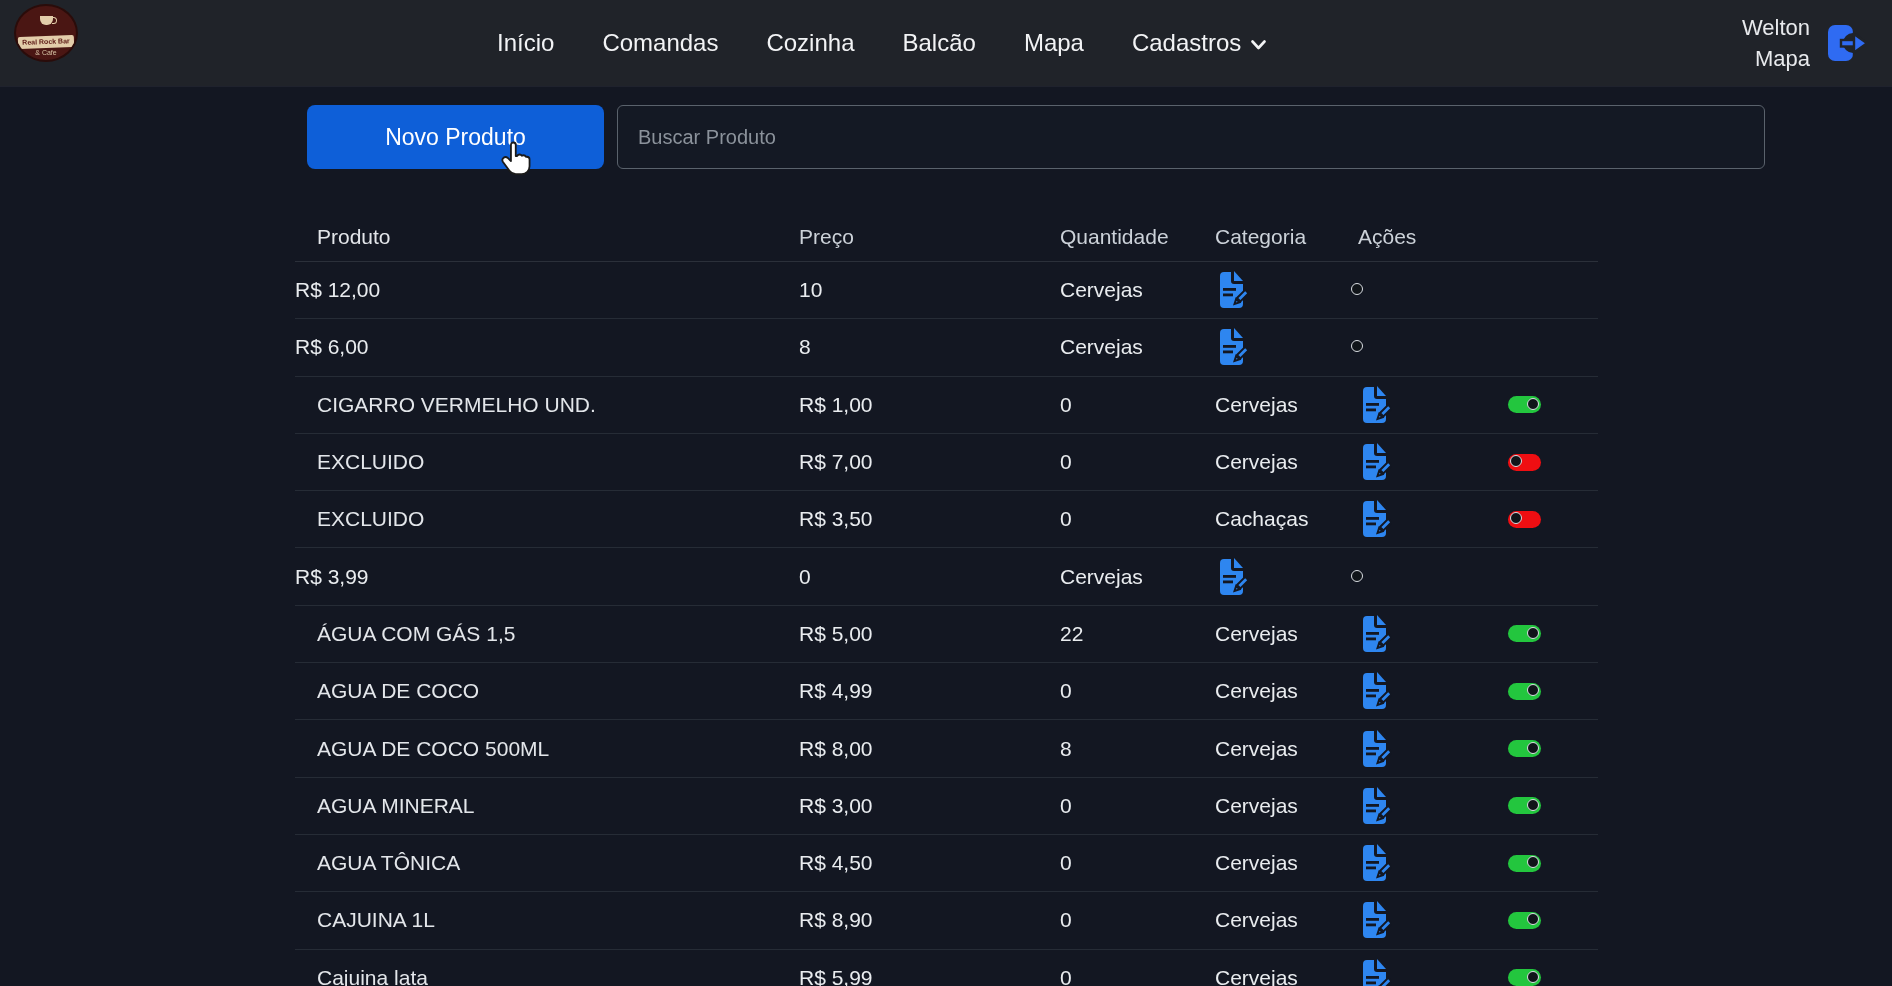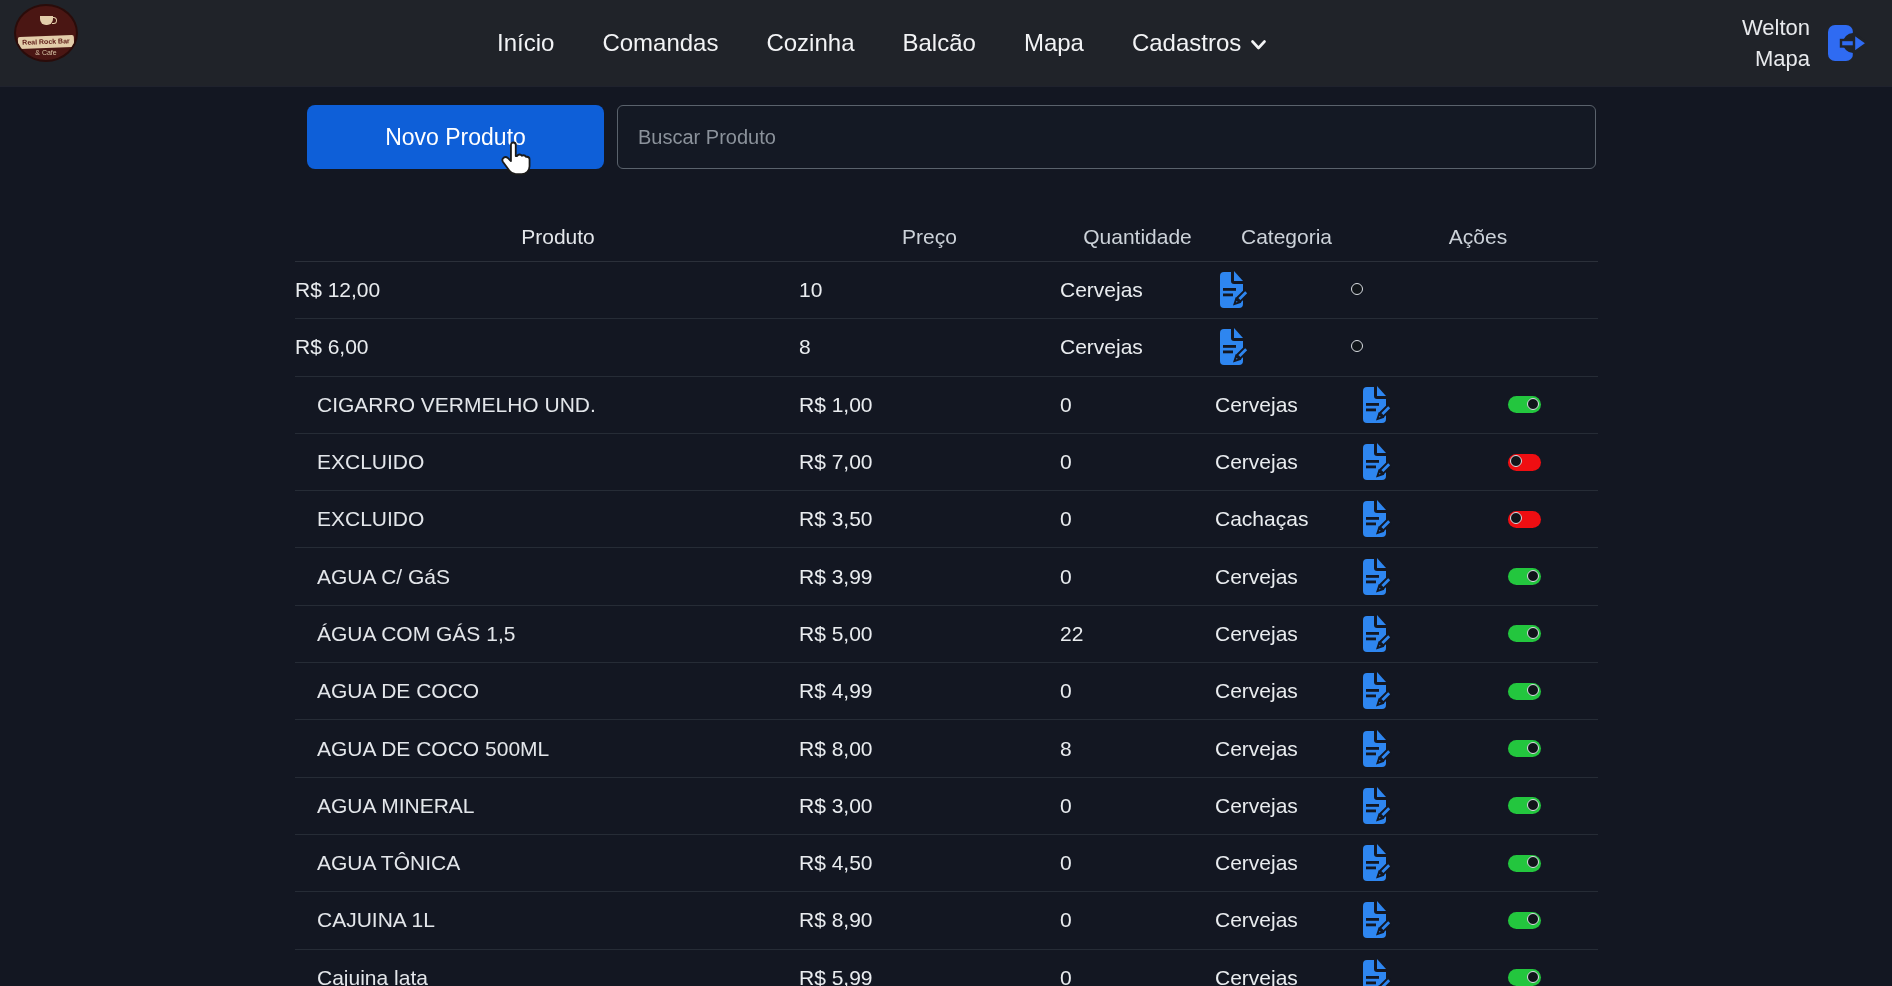--- a/index.html
+++ b/index.html
@@ -58,37 +58,37 @@
   }
 
   
   .btn-new {
     position:absolute; left:307px; top:105px; width:297px; height:64px;
     background:#0e5fd8; border:none; border-radius:8px;
     color:#ffffff; font-size:23px; font-weight:500;
     font-family:"Liberation Sans", sans-serif; cursor:pointer;
   }
   .search-wrap {
-    position:absolute; left:617px; top:105px; width:979px; height:64px;
+    position:absolute; left:617px; top:105px; width:1148px; height:64px;
     background:#141924; border:1px solid #5a626c; border-radius:6px;
   }
   .search-wrap input {
     width:100%; height:100%; background:transparent; border:none; outline:none;
     padding:0 20px; color:#e9ecef; font-size:20px;
     font-family:"Liberation Sans", sans-serif;
   }
   .search-wrap input::placeholder { color:#8b929b; }
 
   
   .table { position:absolute; left:295px; top:212px; width:1303px; }
   .t-row {
     display:grid; grid-template-columns:504px 261px 155px 143px 1fr;
     align-items:center;
   }
-  .t-head { height:50px; border-bottom:1px solid #2b303a;text-align:center; }
+  .t-head { height:50px; border-bottom:1px solid #2b303a; }
   .t-head .t-cell { color:#ccd2d9; font-size:21px; }
   .t-body .t-row { height:57.3px; border-bottom:1px solid #262c36; }
   .t-cell { font-size:21px; color:#e9ecef; }
   .t-cell.first { padding-left:22px; color:#e3e6ea; }
   .actions-cell { display:flex; align-items:center; }
   .edit-btn {
     background:none; border:none; padding:0; cursor:pointer;
     width:34px; height:38px; display:block;
   }
   .toggle {
@@ -274,21 +274,20 @@
           </g>
         </svg>
       </button>
       <button class="toggle off">
         <span class="knob"></span>
       </button>
     </span>
   </div>
 
   <div class="t-row">
-    <span class="t-cell first">AGUA C/ GáS</span>
     <span class="t-cell">R$ 3,99</span>
     <span class="t-cell">0</span>
     <span class="t-cell">Cervejas</span>
     <span class="t-cell actions-cell">
       <button class="edit-btn" title="">
         <svg width="34" height="38" viewBox="0 0 34 38">
           <path d="M9 1 H16 V10 q0 3 3 3 h9 V33 q0 4 -4 4 H9 q-4 0 -4 -4 V5 q0 -4 4 -4 Z" fill="#2e86f0"></path>
           <path d="M19 0 l9 10 h-9 Z" fill="#2e86f0"></path>
           <rect x="8" y="17" width="13" height="2.8" fill="#131722"></rect>
           <rect x="8" y="22.5" width="10" height="2.8" fill="#131722"></rect>

